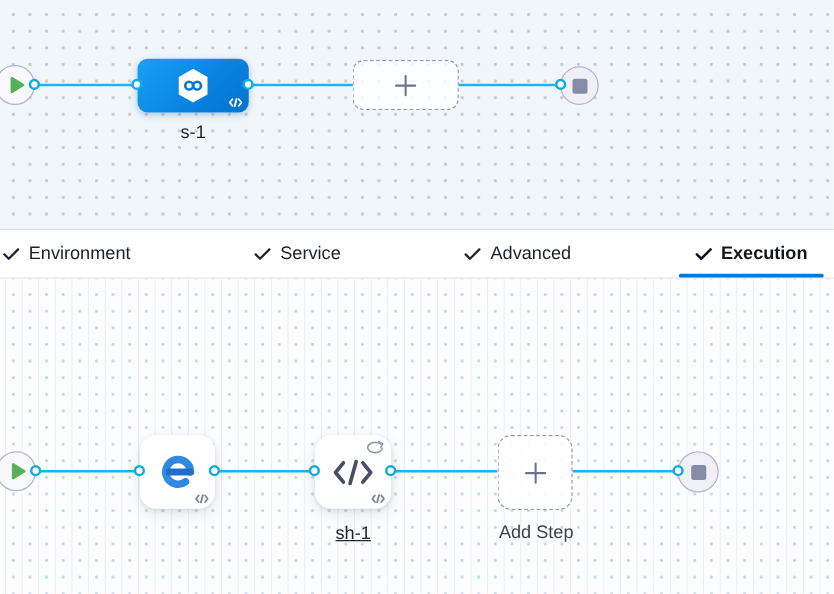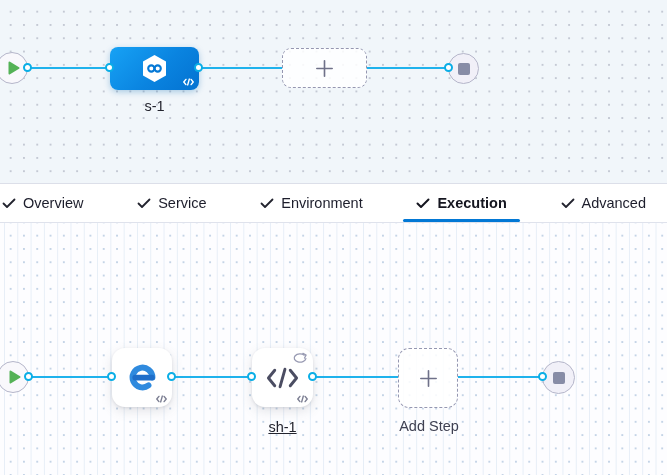--- a/index.html
+++ b/index.html
@@ -141,46 +141,40 @@
     <div class="terminal end-node" style="left:448px;top:53px;">
       <span class="stop-square"></span>
     </div>
   </div>
 
   <div class="tabbar">
     <div class="tab">
       <span style="line-height:0;"><svg width="14" height="11" viewBox="0 0 14 11">
             <path d="M1.5 5.5 L5 9 L12.5 1.5" fill="none" stroke="#22232e" stroke-width="1.8" stroke-linecap="round" stroke-linejoin="round"></path>
           </svg></span>
-      <span>Overview</span>
+      <span>Environment</span>
     </div>
     <div class="tab">
       <span style="line-height:0;"><svg width="14" height="11" viewBox="0 0 14 11">
             <path d="M1.5 5.5 L5 9 L12.5 1.5" fill="none" stroke="#22232e" stroke-width="1.8" stroke-linecap="round" stroke-linejoin="round"></path>
           </svg></span>
       <span>Service</span>
     </div>
     <div class="tab">
       <span style="line-height:0;"><svg width="14" height="11" viewBox="0 0 14 11">
             <path d="M1.5 5.5 L5 9 L12.5 1.5" fill="none" stroke="#22232e" stroke-width="1.8" stroke-linecap="round" stroke-linejoin="round"></path>
           </svg></span>
-      <span>Environment</span>
+      <span>Advanced</span>
     </div>
     <div class="tab active">
       <span style="line-height:0;"><svg width="14" height="11" viewBox="0 0 14 11">
             <path d="M1.5 5.5 L5 9 L12.5 1.5" fill="none" stroke="#14151f" stroke-width="2" stroke-linecap="round" stroke-linejoin="round"></path>
           </svg></span>
       <span>Execution</span>
       <span class="underline"></span>
-    </div>
-    <div class="tab">
-      <span style="line-height:0;"><svg width="14" height="11" viewBox="0 0 14 11">
-            <path d="M1.5 5.5 L5 9 L12.5 1.5" fill="none" stroke="#22232e" stroke-width="1.8" stroke-linecap="round" stroke-linejoin="round"></path>
-          </svg></span>
-      <span>Advanced</span>
     </div>
   </div>
 
   <div class="canvas canvas-bottom">
 
     <div class="terminal start-node" style="left:-3px;top:138px;">
       <span style="line-height:0;margin-left:3px;">
         <svg width="12" height="14" viewBox="0 0 12 14">
             <path d="M1.5 1.5 L10.5 7 L1.5 12.5 Z" fill="#55b257" stroke="#55b257" stroke-width="2" stroke-linejoin="round"></path>
           </svg>

